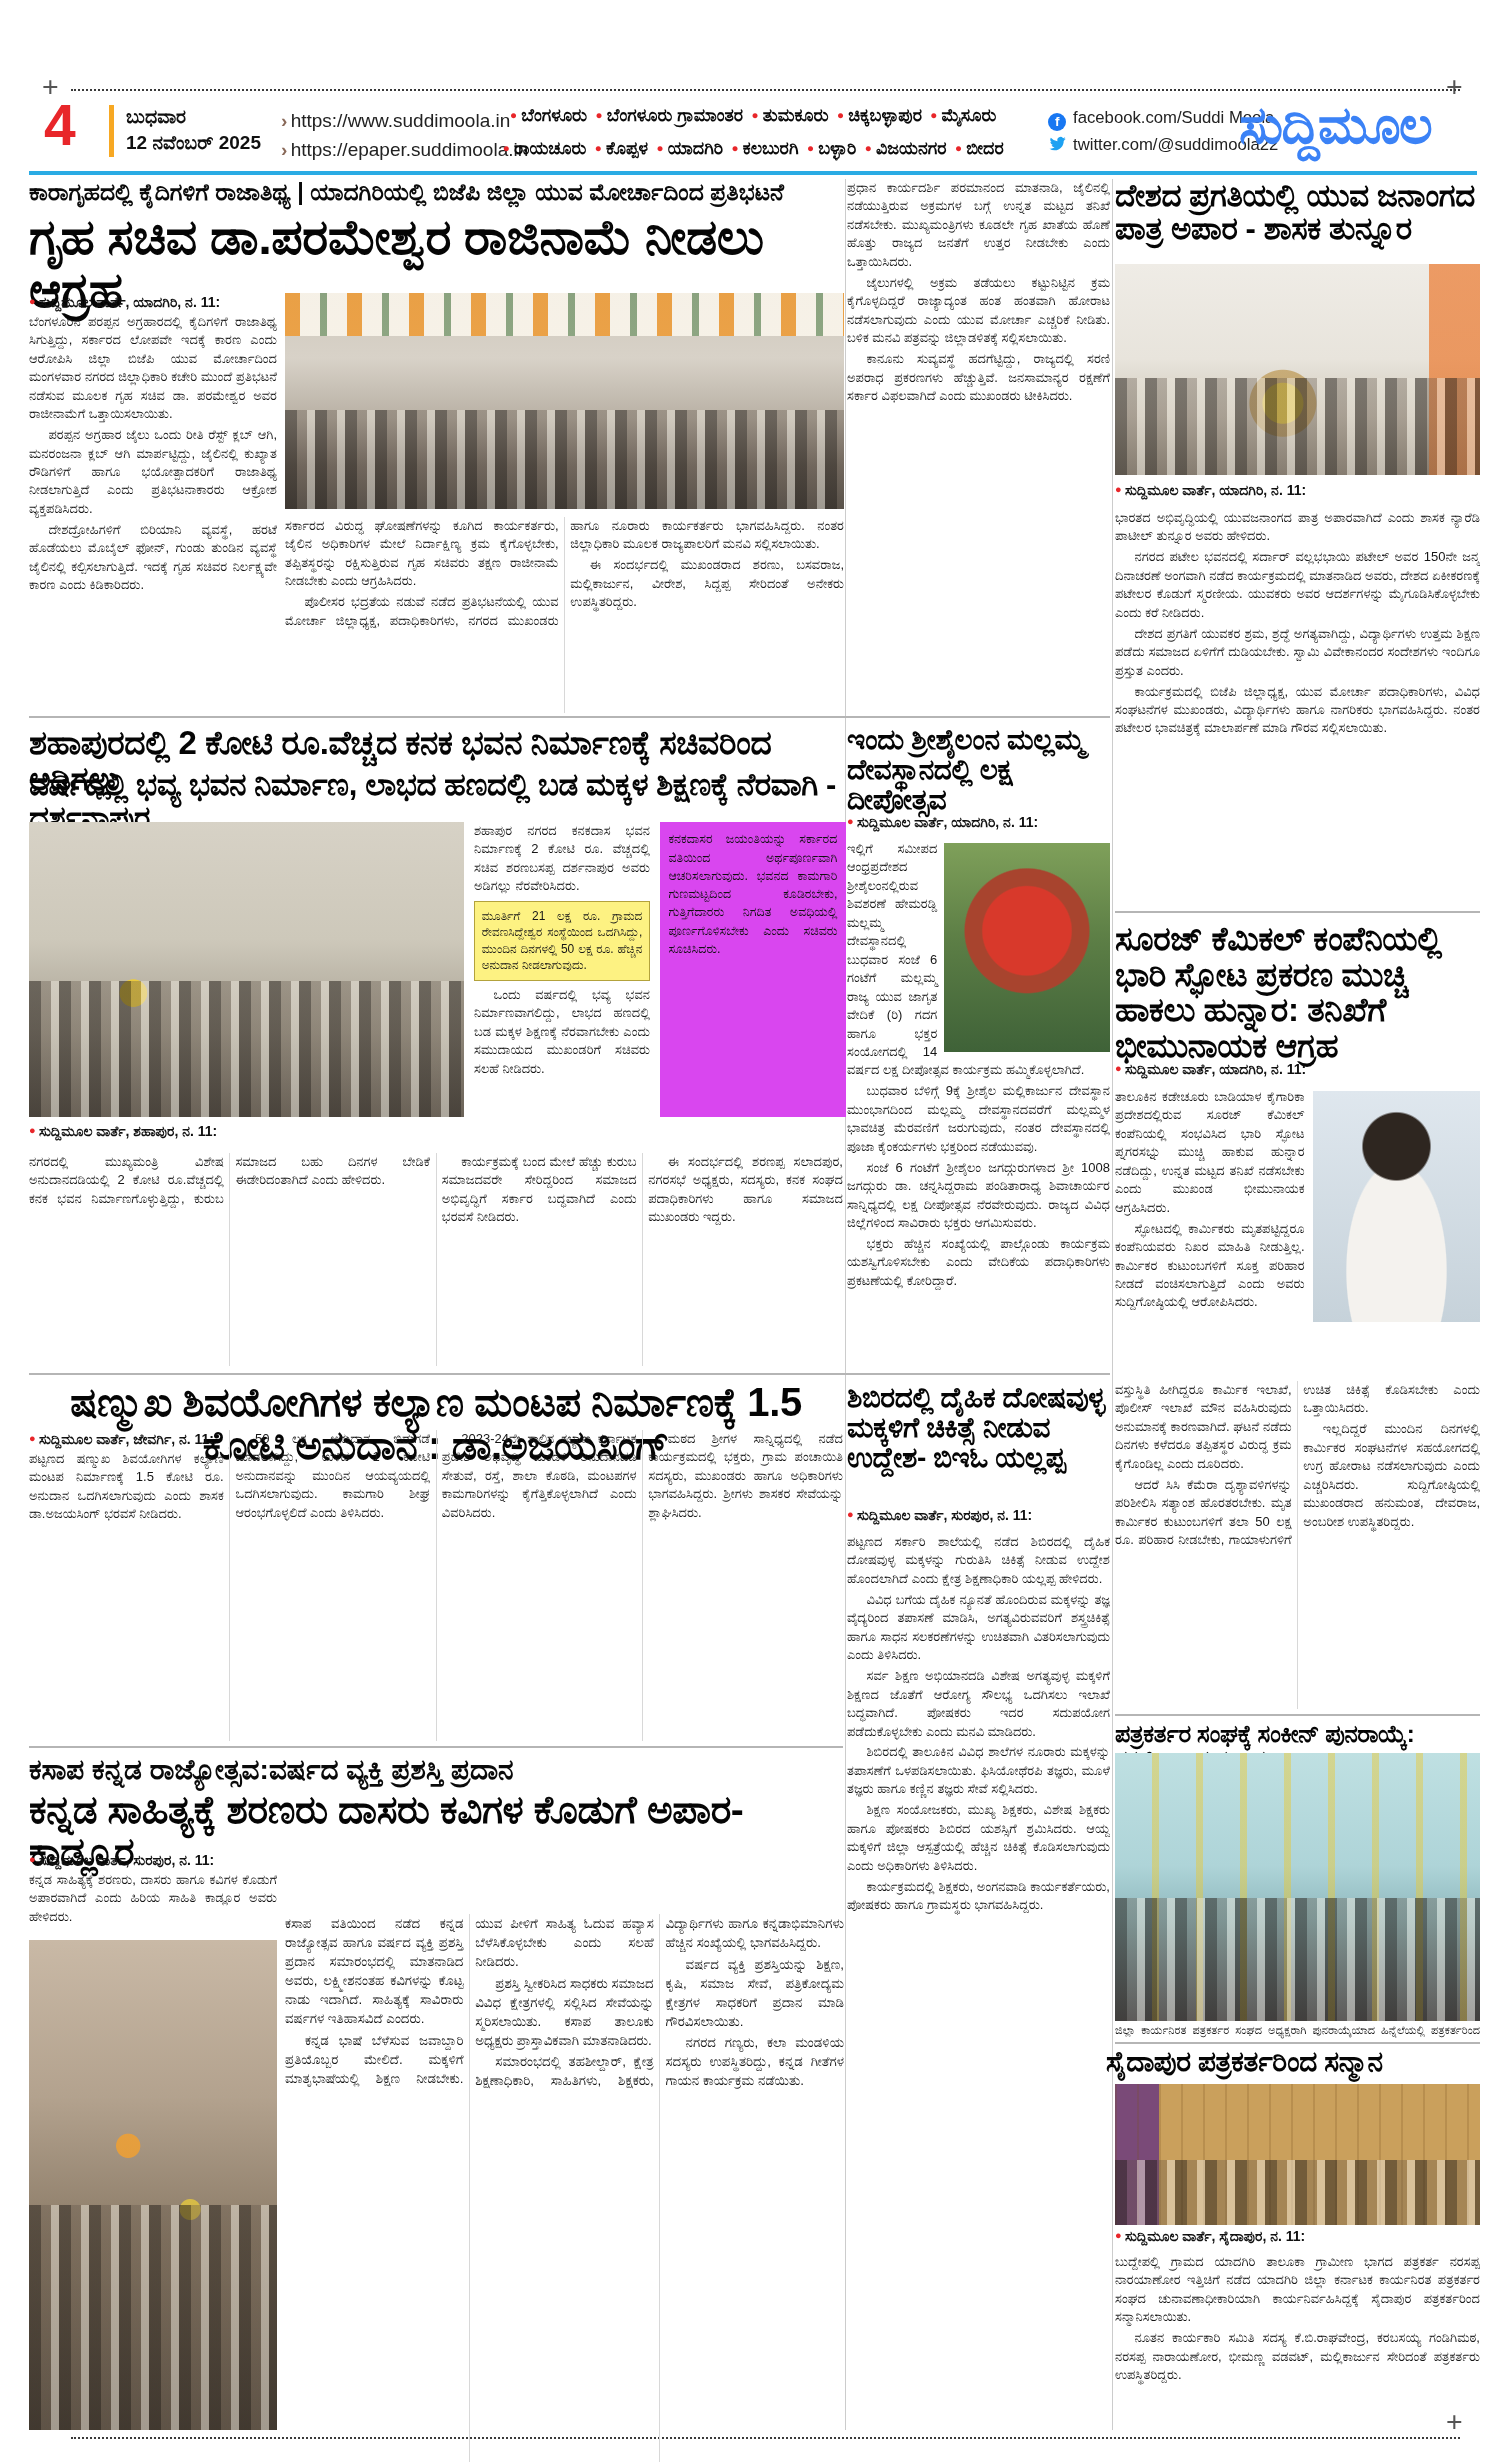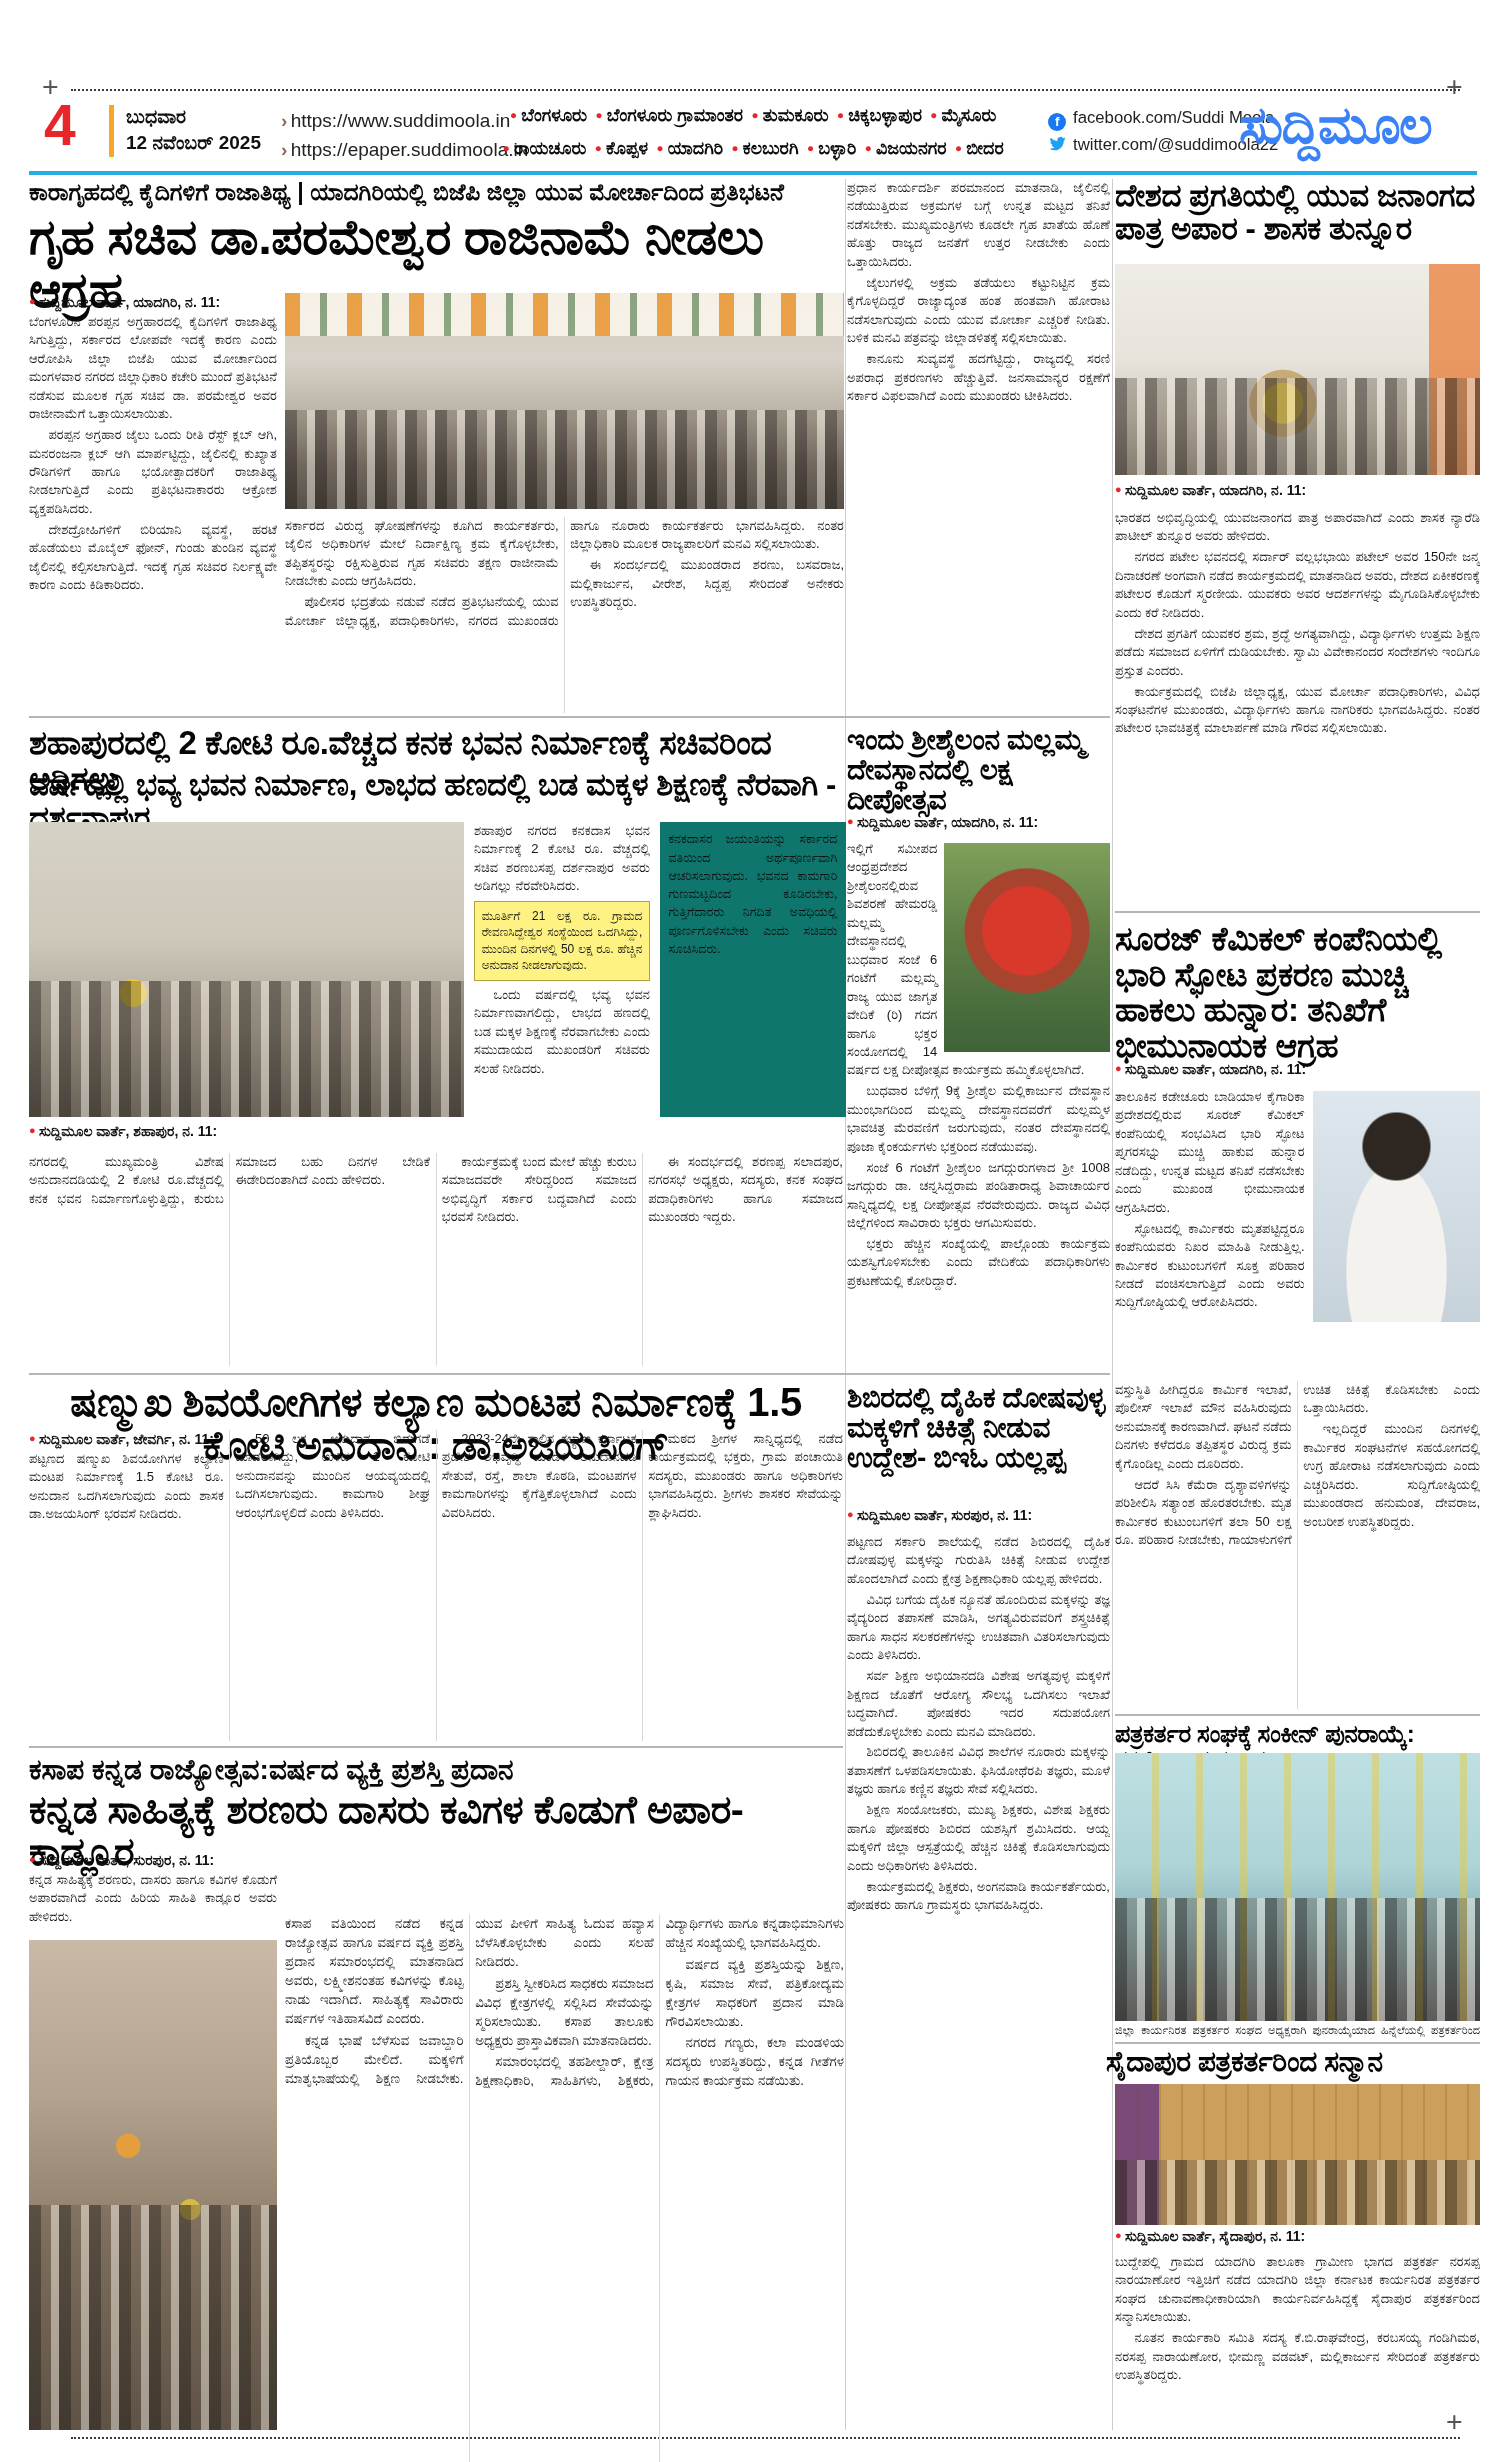--- a/index.html
+++ b/index.html
@@ -31,21 +31,21 @@
   .headline{font-weight:800;color:#050505;line-height:1.08;letter-spacing:-0.4px;}
   .byline{font-size:14px;font-weight:700;color:#111;}
   .byline .dot{color:#e8262a;font-size:11px;margin-right:3.3px;vertical-align:1.7px;}
   .body{font-size:13px;line-height:1.42;text-align:justify;overflow:hidden;color:#161616;}
   .body p{margin:0 0 2.5px 0;text-indent:1.5em;}
   .body p.first{text-indent:0;}
   .cols2{column-count:2;column-gap:11.7px;column-rule:0.8px solid #d8d8d8;}
   .cols3{column-count:3;column-gap:11.7px;column-rule:0.8px solid #d8d8d8;}
   .cols4{column-count:4;column-gap:11.7px;column-rule:0.8px solid #d8d8d8;}
   .hlbox{background:#fdf282;border:0.8px solid #b3a23c;padding:5.9px 6.7px;margin:5px 0;font-size:12px;line-height:1.38;text-indent:0;}
-  .creampanel{background:#0f766e;padding:8.4px 8.4px;font-size:12.6px;line-height:1.45;text-align:justify;overflow:hidden;}
+  .creampanel{background:#d946ef;padding:8.4px 8.4px;font-size:12.6px;line-height:1.45;text-align:justify;overflow:hidden;}
   
   .photo{position:absolute;overflow:hidden;}
   .ph-people::after{content:"";position:absolute;left:0;right:0;bottom:0;height:46%;
      background:repeating-linear-gradient(90deg, rgba(42,36,30,.55) 0 11.7px, rgba(96,84,72,.35) 11.7px 22px, rgba(232,227,216,.5) 22px 30px);}
   .ph-crowd{background:linear-gradient(180deg,#cfc8bd 0%,#d8d2c8 30%,#b8b0a4 58%,#7a7168 80%,#55504a 100%);}
   .ph-crowd::before{content:"";position:absolute;left:0;right:0;top:0;height:20%;
      background:repeating-linear-gradient(90deg, rgba(240,150,40,.8) 0 15px, rgba(250,245,235,.9) 15px 35px, rgba(70,125,65,.5) 35px 42px, rgba(250,245,235,.9) 42px 62px);}
   .ph-stage{background:
      radial-gradient(circle at 46% 66%, rgba(232,202,70,.95) 0 20px, rgba(185,145,70,.65) 21px 33px, rgba(0,0,0,0) 34px),
      linear-gradient(90deg, rgba(0,0,0,0) 86%, rgba(235,120,45,.7) 86%),

